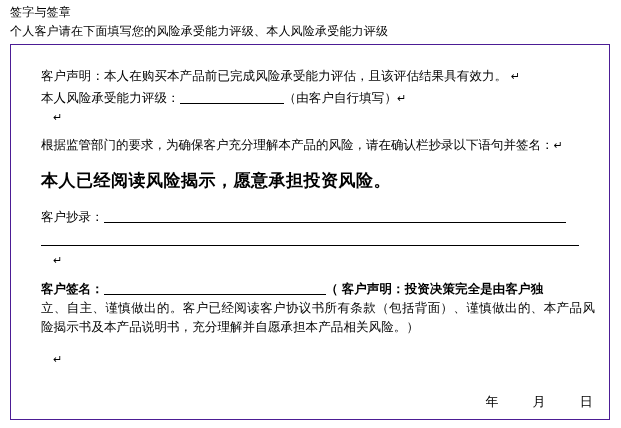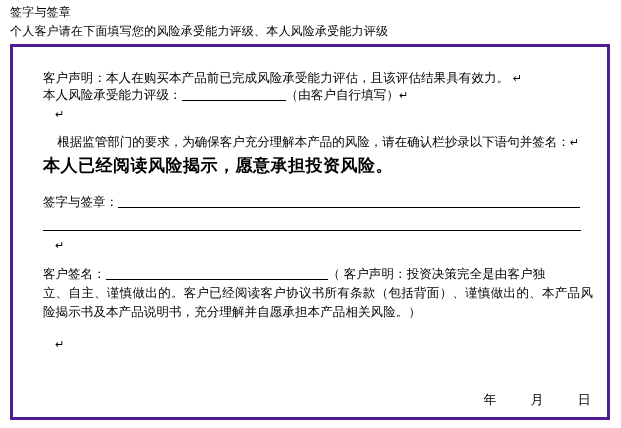--- a/index.html
+++ b/index.html
@@ -35,37 +35,37 @@
     font-size: 12px;
     line-height: 16px;
     letter-spacing: 0.2px;
   }
   .box {
     position: absolute;
     left: 10px;
     top: 44px;
     width: 600px;
     height: 376px;
-    border: 3px solid #4c1d95;
+    border: 1px solid #4c1d95;
     box-sizing: border-box;
   }
   .inner {
     position: absolute;
     left: 30px;
     top: 10px;
     right: 14px;
     bottom: 6px;
   }
   .line {
     font-size: 12.5px;
     line-height: 17px;
     letter-spacing: 0.1px;
   }
   .p1 { margin-top: 13px; }
-  .p2 { }
+  .p2 { margin-top: 5px; }
   .pilcrow {
     color: #000000;
     font-size: 11px;
   }
   .blank-short {
     display: inline-block;
     width: 104px;
     border-bottom: 1px solid #000;
     height: 12px;
     vertical-align: -2px;
@@ -74,24 +74,23 @@
     height: 17px;
   }
   .gap-row .pilcrow {
     display: inline-block;
     margin-left: 12px;
   }
   .para-rule {
     margin-top: 12px;
     font-size: 12.5px;
     line-height: 18px;
-    text-align: center;
   }
   .bold-statement {
-    margin-top: 4px;
+    margin-top: 16px;
     font-size: 17px;
     font-weight: bold;
     letter-spacing: 0.5px;
     line-height: 22px;
   }
   .copy-row {
     margin-top: 17px;
     font-size: 12.5px;
     white-space: nowrap;
   }
@@ -118,20 +117,21 @@
     margin-left: 12px;
   }
   .sign-block {
     margin-top: 10px;
     position: relative;
     font-size: 12.5px;
     line-height: 19px;
   }
   .sign-line1 {
     white-space: nowrap;
+    font-weight: bold;
   }
   .sign-line1 .underline-sign {
     display: inline-block;
     width: 222px;
     border-bottom: 1px solid #000;
     height: 12px;
     vertical-align: -2px;
   }
   .sign-tail {
     letter-spacing: 0.1px;
@@ -187,21 +187,21 @@
         <span class="pilcrow">↵</span>
       </div>
 
       <div class="para-rule">
         <span>根据监管部门的要求，为确保客户充分理解本产品的风险，请在确认栏抄录以下语句并签名：</span><span class="pilcrow">↵</span>
       </div>
 
       <div class="bold-statement">本人已经阅读风险揭示，愿意承担投资风险。</div>
 
       <div class="copy-row">
-        <span>签字与签章：</span><span class="underline-long"></span>
+        <span>客户抄录：</span><span class="underline-long"></span>
       </div>
 
       <div class="rule-full"></div>
 
       <div class="mark-row">
         <span class="pilcrow">↵</span>
       </div>
 
       <div class="sign-block">
         <div class="sign-line1">

